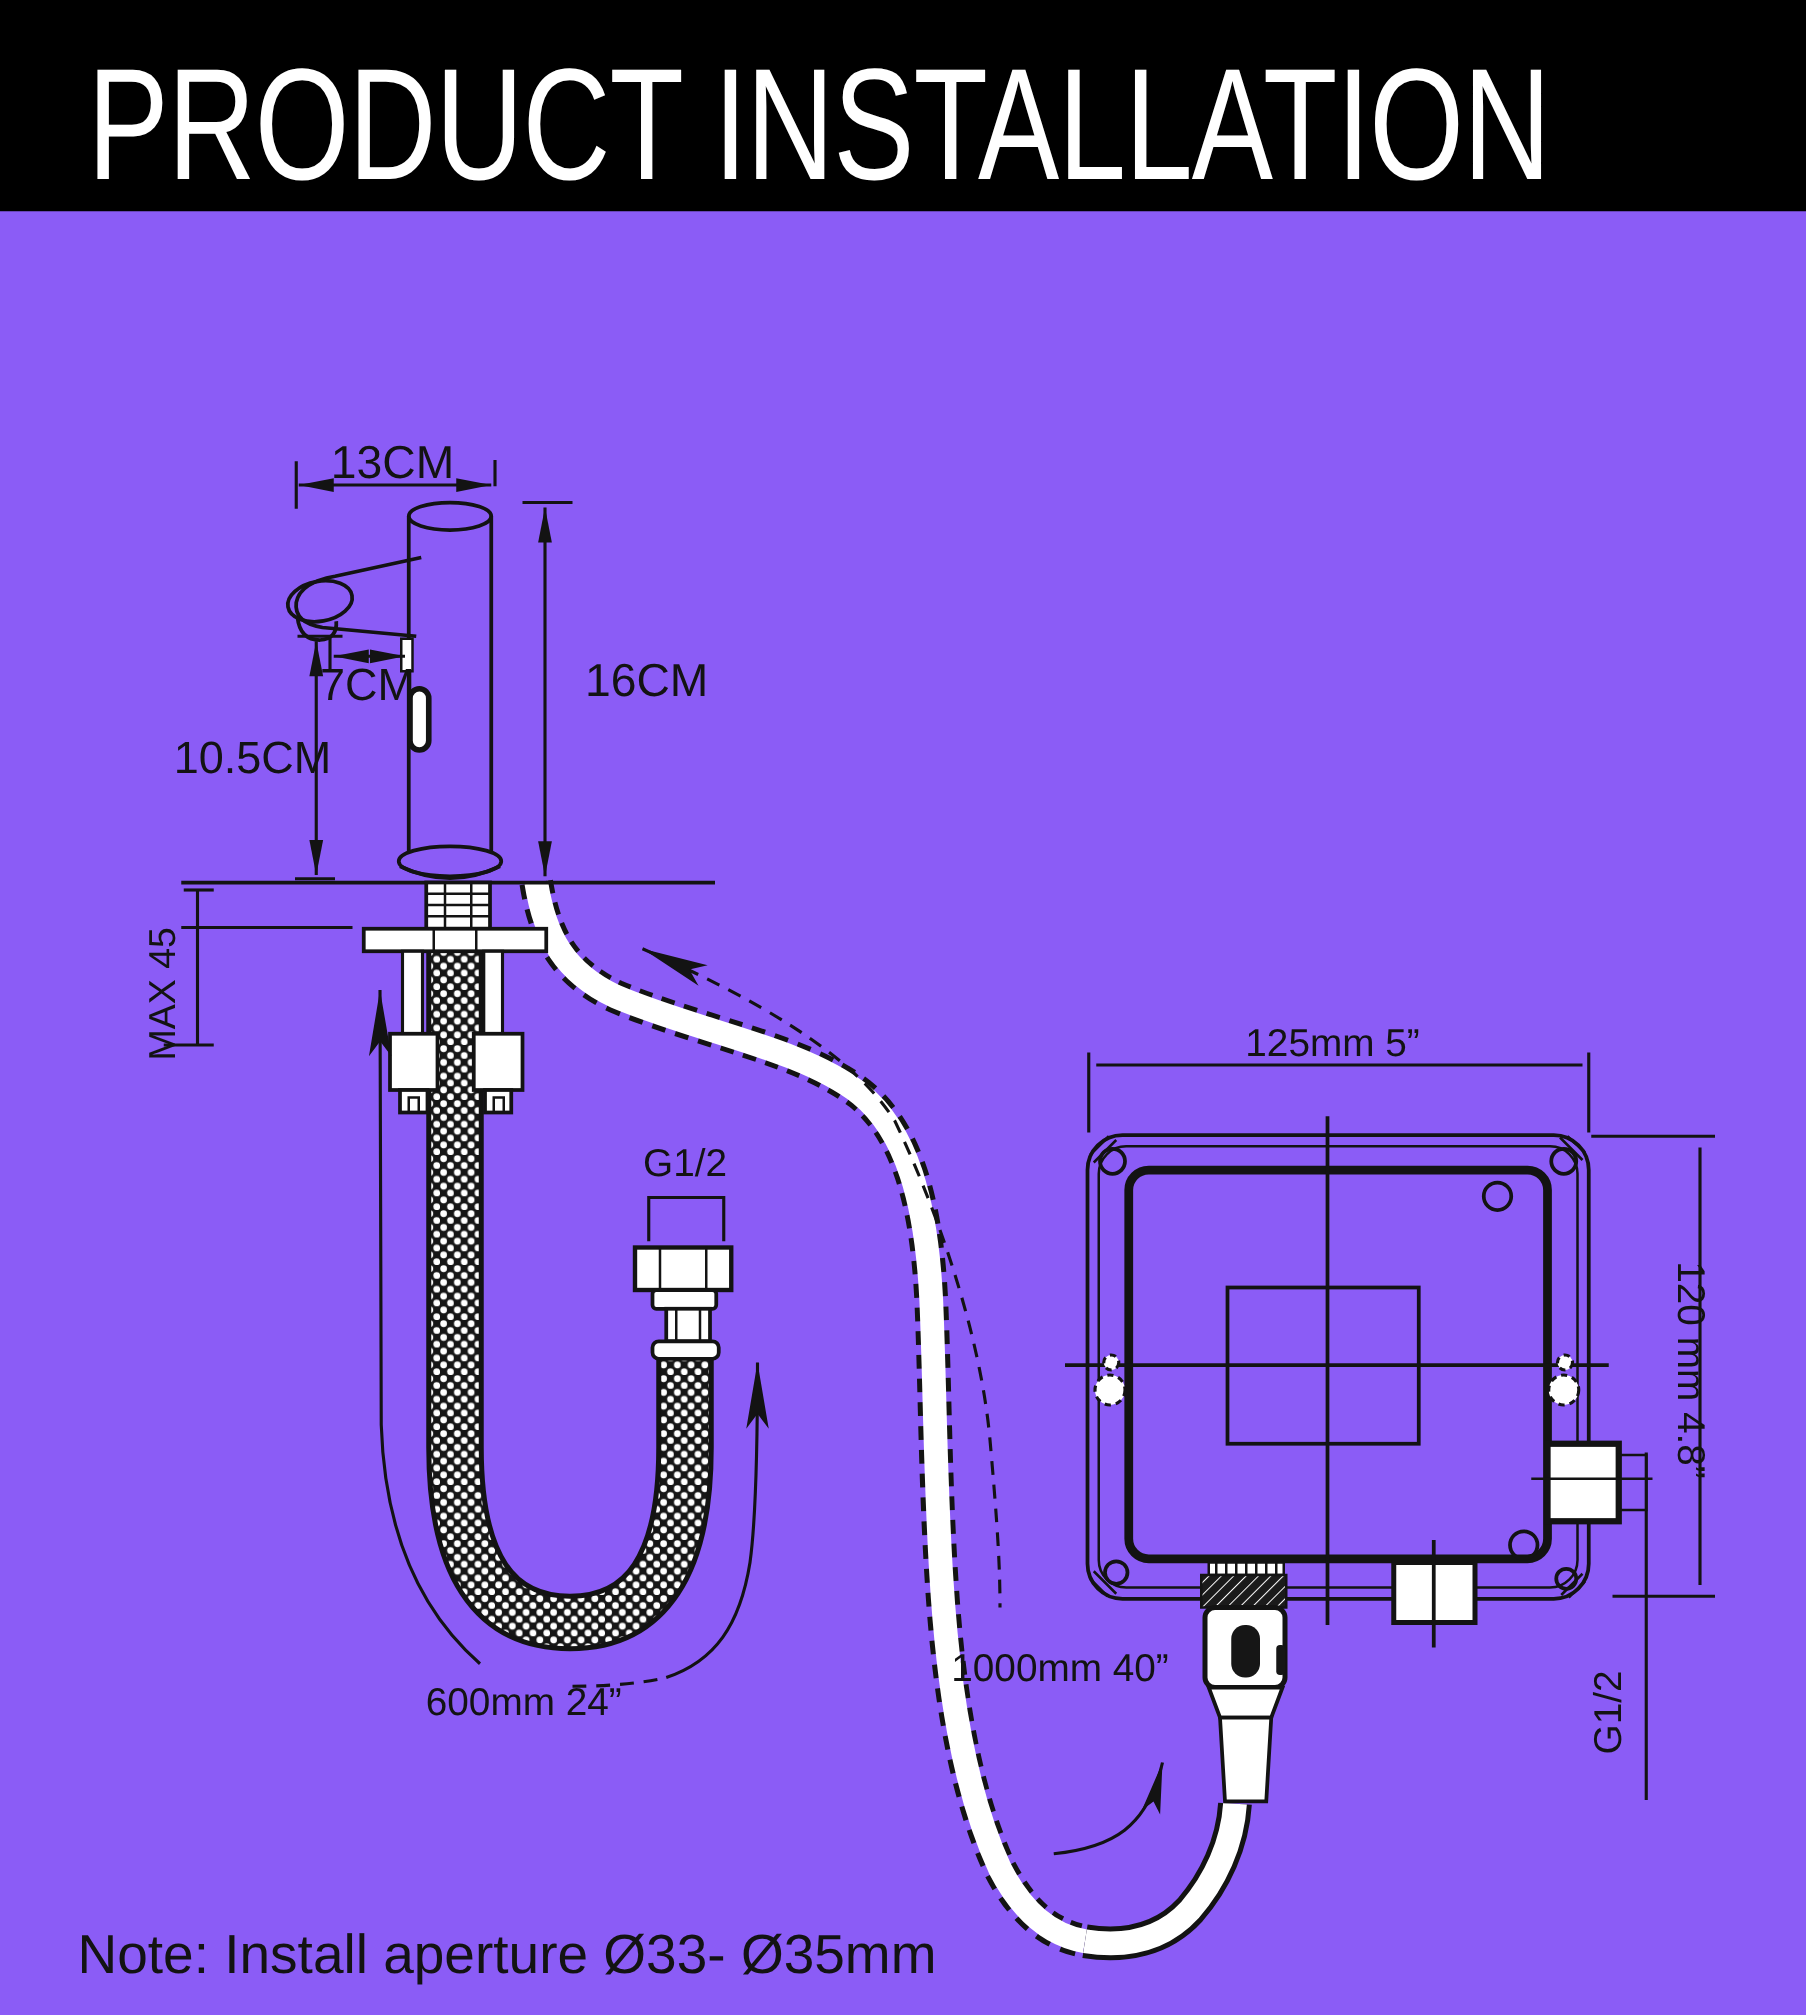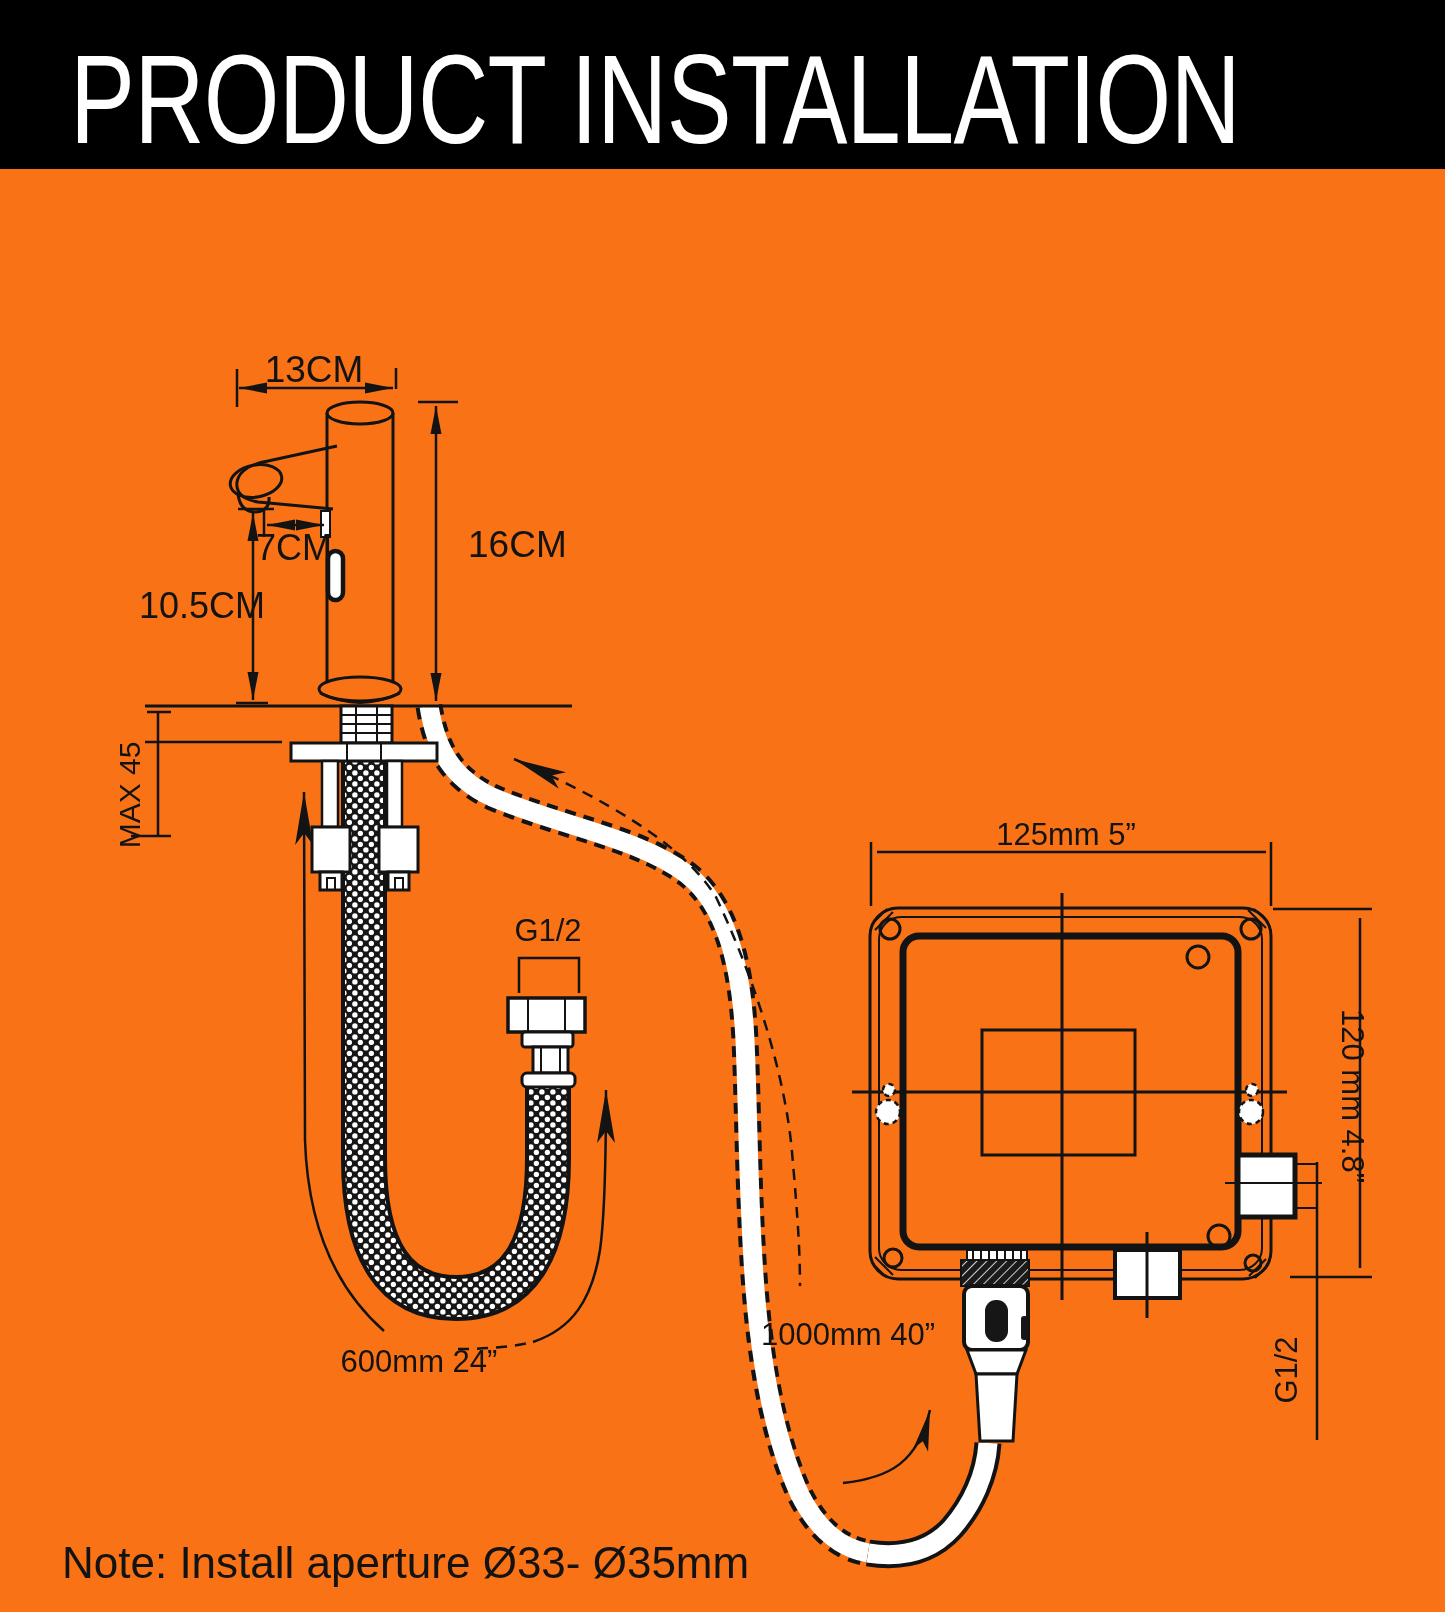--- a/index.html
+++ b/index.html
@@ -1,16 +1,16 @@
 <!DOCTYPE html>
 <html><head>
 <meta charset="utf-8">
 <style>
   html,body{margin:0;padding:0;background:#fff;}
-  .stage{width:1445px;height:1612px;position:relative;background:#f97316;overflow:hidden;text-decoration:underline;}
+  .stage{width:1445px;height:1612px;position:relative;background:#8b5cf6;overflow:hidden;text-decoration:underline;}
   svg{display:block;}
   .txt{font-family:"Liberation Sans","DejaVu Sans",sans-serif;fill:#131313;}
   .title{font-family:"Liberation Sans","DejaVu Sans",sans-serif;fill:#ffffff;letter-spacing:-1px;}
   .ln{fill:none;stroke:#131313;stroke-width:2.5;}
   .ln2{fill:none;stroke:#131313;stroke-width:2;}
   .ln3{fill:none;stroke:#131313;stroke-width:3;}
   .thick{fill:none;stroke:#131313;stroke-width:7;}
   .fw{fill:#ffffff;stroke:#131313;}
   .dash{stroke-dasharray:11 8;}
   .dashs{stroke-dasharray:5 4;}

